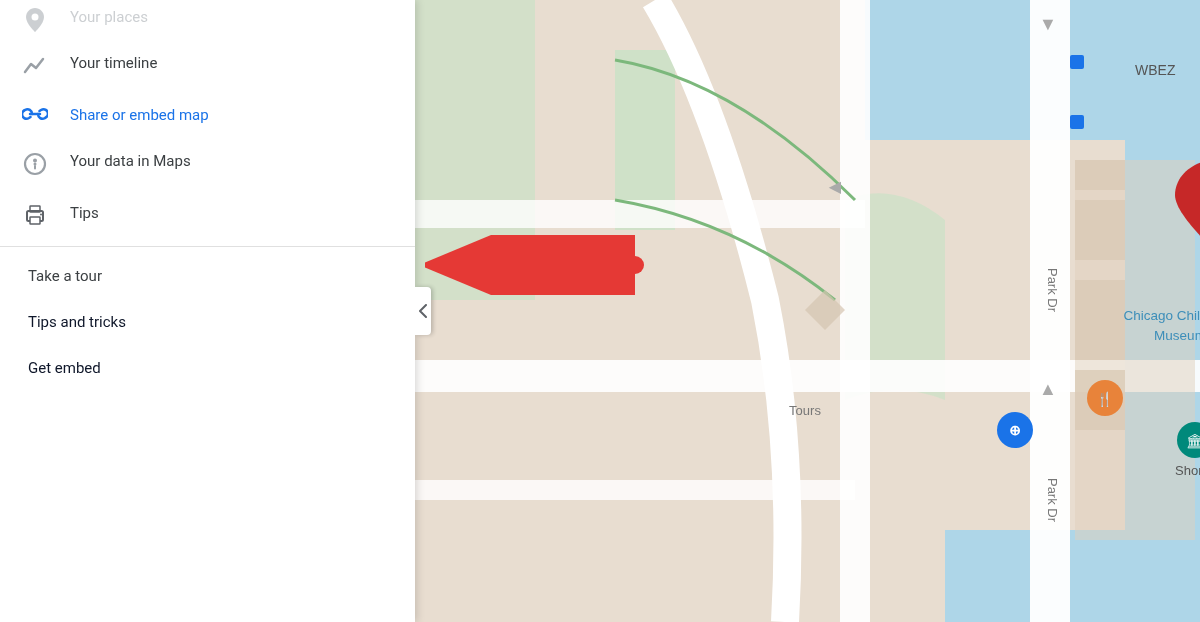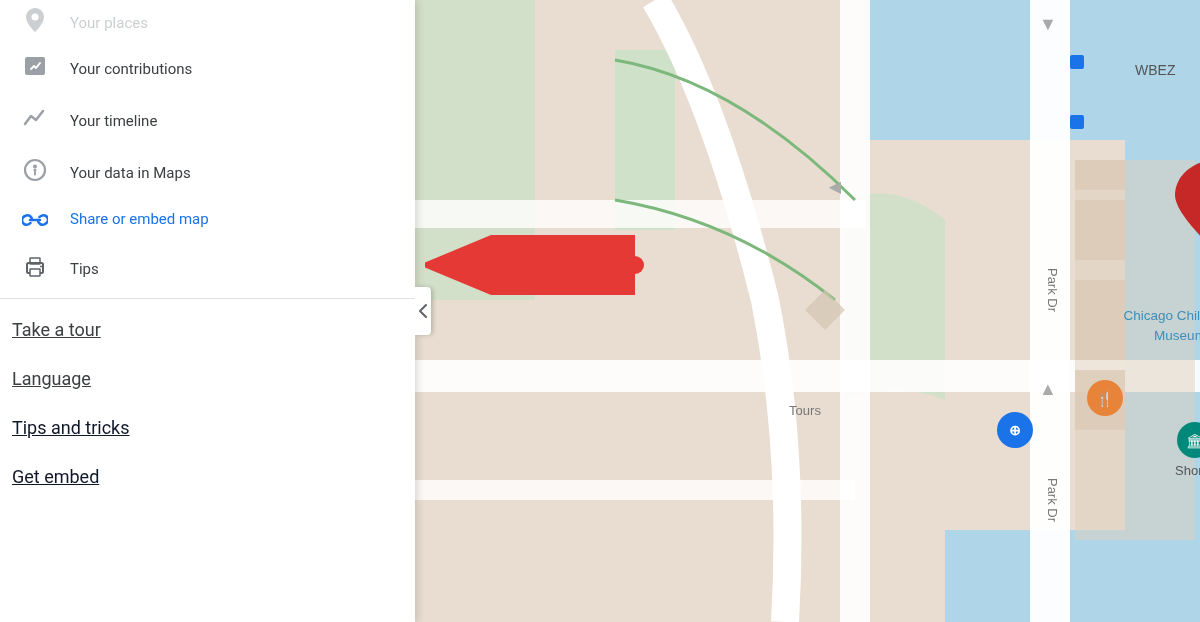--- a/index.html
+++ b/index.html
@@ -12,21 +12,21 @@
       height: 622px;
       background: #fff;
       display: flex;
       flex-direction: column;
       z-index: 10;
       box-shadow: 2px 0 8px rgba(0,0,0,0.15);
     }
 
     .menu-item {
       display: flex;
-      align-items: flex-end;
+      align-items: flex-start;
       padding: 14px 20px;
       cursor: pointer;
       font-size: 15px;
       color: #3c4043;
       gap: 20px;
       transition: background 0.15s;
     }
     .menu-item.highlighted { color: #1a73e8; }
     .menu-item .icon-wrap {
       width: 30px;
@@ -36,25 +36,24 @@
       flex-shrink: 0;
     }
 
     .divider {
       border: none;
       border-top: 1px solid #e0e0e0;
       margin: 6px 0;
     }
 
     .section-label {
-      padding: 14px 12px;
-      font-size: 18px;
+      padding: 14px 28px;
+      font-size: 15px;
       color: #3c4043;
       cursor: pointer;
-      text-decoration: underline;
     }
     .section-label.muted { color: #0f172a; }
 
     
     .map-area {
       flex: 1;
       position: relative;
       overflow: hidden;
       background: #e8e0d8;
     }
@@ -106,83 +105,71 @@
   <div class="menu-item" style="opacity:0.5; padding-top:8px; padding-bottom:8px;">
     <div class="icon-wrap">
       <svg width="18" height="24" viewBox="0 0 18 24" fill="none">
         <path d="M9 0C4.03 0 0 4.03 0 9c0 6.75 9 15 9 15s9-8.25 9-15c0-4.97-4.03-9-9-9z" fill="#9aa0a6"></path>
         <circle cx="9" cy="9" r="3.5" fill="white"></circle>
       </svg>
     </div>
     <span style="color:#9aa0a6;">Your places</span>
   </div>
 
-  <div class="menu-item">
-    <div class="icon-wrap">
-      <svg width="24" height="24" viewBox="0 0 24 24">
-        <rect x="2" y="3" width="20" height="18" rx="2" fill="#9aa0a6"></rect>
-        <path d="M8 15l3-3 2 2 4-5" stroke="white" stroke-width="2" fill="none" stroke-linecap="round" stroke-linejoin="round"></path>
-      </svg>
-    </div>
-    <span>Your contributions</span>
-  </div>
 
   <div class="menu-item">
     <div class="icon-wrap">
       <svg width="24" height="24" viewBox="0 0 24 24">
         <polyline points="2,18 8,10 13,14 20,5" stroke="#9aa0a6" stroke-width="2.5" fill="none" stroke-linecap="round" stroke-linejoin="round"></polyline>
       </svg>
     </div>
     <span>Your timeline</span>
+  </div>
+
+  <div class="menu-item highlighted">
+    <div class="icon-wrap">
+      <svg width="26" height="16" viewBox="0 0 26 16">
+        <path d="M10 8 C10 4.5 6.5 2 3 4 C0.5 5.2 0 7 0 8 C0 11.5 3.5 14 7 12 L8.5 11" stroke="#1a73e8" stroke-width="2.5" fill="none" stroke-linecap="round"></path>
+        <path d="M16 8 C16 11.5 19.5 14 23 12 C25.5 10.8 26 9 26 8 C26 4.5 22.5 2 19 4 L17.5 5" stroke="#1a73e8" stroke-width="2.5" fill="none" stroke-linecap="round"></path>
+        <line x1="8" y1="8" x2="18" y2="8" stroke="#1a73e8" stroke-width="2.5" stroke-linecap="round"></line>
+      </svg>
+    </div>
+    <span style="color:#1a73e8; font-weight:400;">Share or embed map</span>
   </div>
 
   <div class="menu-item">
     <div class="icon-wrap">
       <svg width="24" height="24" viewBox="0 0 24 24">
         <circle cx="12" cy="12" r="10" stroke="#9aa0a6" stroke-width="2.2" fill="none"></circle>
         <circle cx="12" cy="8.5" r="2" fill="#9aa0a6"></circle>
         <circle cx="12" cy="12" r="1.5" fill="#9aa0a6"></circle>
         <line x1="12" y1="14" x2="12" y2="16.5" stroke="#9aa0a6" stroke-width="2" stroke-linecap="round"></line>
       </svg>
     </div>
     <span>Your data in Maps</span>
   </div>
 
-  <div class="menu-item highlighted">
-    <div class="icon-wrap">
-      <svg width="26" height="16" viewBox="0 0 26 16">
-        <path d="M10 8 C10 4.5 6.5 2 3 4 C0.5 5.2 0 7 0 8 C0 11.5 3.5 14 7 12 L8.5 11" stroke="#1a73e8" stroke-width="2.5" fill="none" stroke-linecap="round"></path>
-        <path d="M16 8 C16 11.5 19.5 14 23 12 C25.5 10.8 26 9 26 8 C26 4.5 22.5 2 19 4 L17.5 5" stroke="#1a73e8" stroke-width="2.5" fill="none" stroke-linecap="round"></path>
-        <line x1="8" y1="8" x2="18" y2="8" stroke="#1a73e8" stroke-width="2.5" stroke-linecap="round"></line>
-      </svg>
-    </div>
-    <span style="color:#1a73e8; font-weight:400;">Share or embed map</span>
-  </div>
-
   <div class="menu-item">
     <div class="icon-wrap">
       <svg width="24" height="22" viewBox="0 0 24 22">
         <rect x="4" y="7" width="16" height="10" rx="1.5" fill="none" stroke="#5f6368" stroke-width="2"></rect>
         <rect x="7" y="13" width="10" height="7" rx="0.5" fill="white" stroke="#5f6368" stroke-width="1.5"></rect>
         <rect x="7" y="2" width="10" height="6" rx="0.5" fill="none" stroke="#5f6368" stroke-width="1.5"></rect>
         <circle cx="18" cy="10.5" r="1" fill="#5f6368"></circle>
       </svg>
     </div>
     <span>Tips</span>
   </div>
 
   <hr class="divider">
 
   <div class="section-label">
     <span>Take a tour</span>
   </div>
 
-  <div class="section-label">
-    <span>Language</span>
-  </div>
 
   <div class="section-label muted">
     <span>Tips and tricks</span>
   </div>
 
   <div class="section-label muted">
     <span>Get embed</span>
   </div>
 
 </div>

